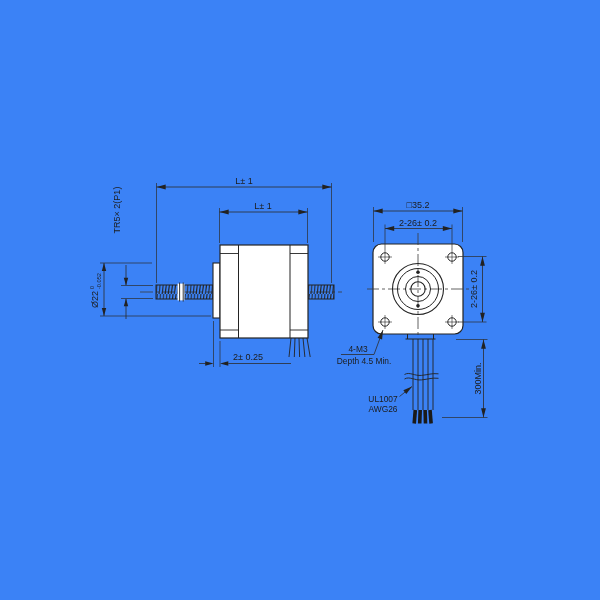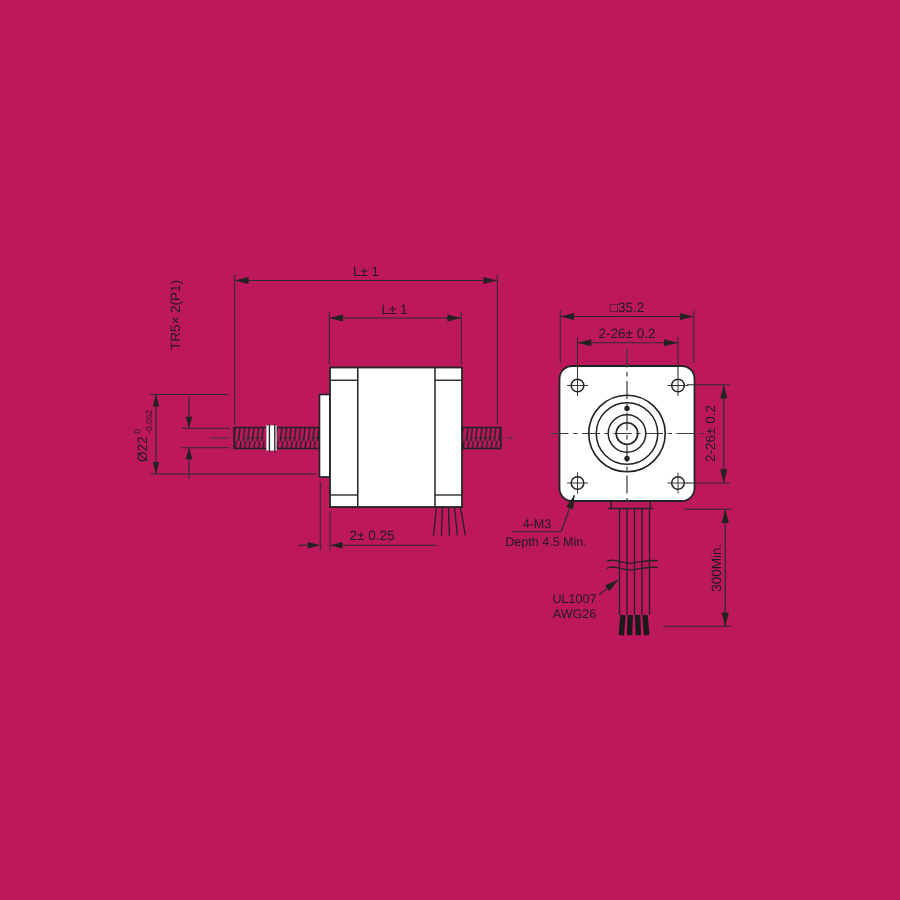--- a/index.html
+++ b/index.html
@@ -1,16 +1,16 @@
 <!DOCTYPE html>
 <html><head>
 <meta charset="utf-8">
 <style>
   html,body{margin:0;padding:0;background:#fff;}
-  .canvas{position:relative;width:600px;height:600px;background:#be185d;overflow:hidden;
+  .canvas{position:relative;width:600px;height:600px;background:#3b82f6;overflow:hidden;
           font-family:"Liberation Sans",sans-serif;}
   svg text{font-family:"Liberation Sans",sans-serif;fill:#1c1c1c;}
   .dimtxt{font-size:9px;}
   .dimtxt-sm{font-size:8.4px;}
   .tol{font-size:5.6px;}
 </style>
 </head>
 <body>
 
 <div class="canvas">

